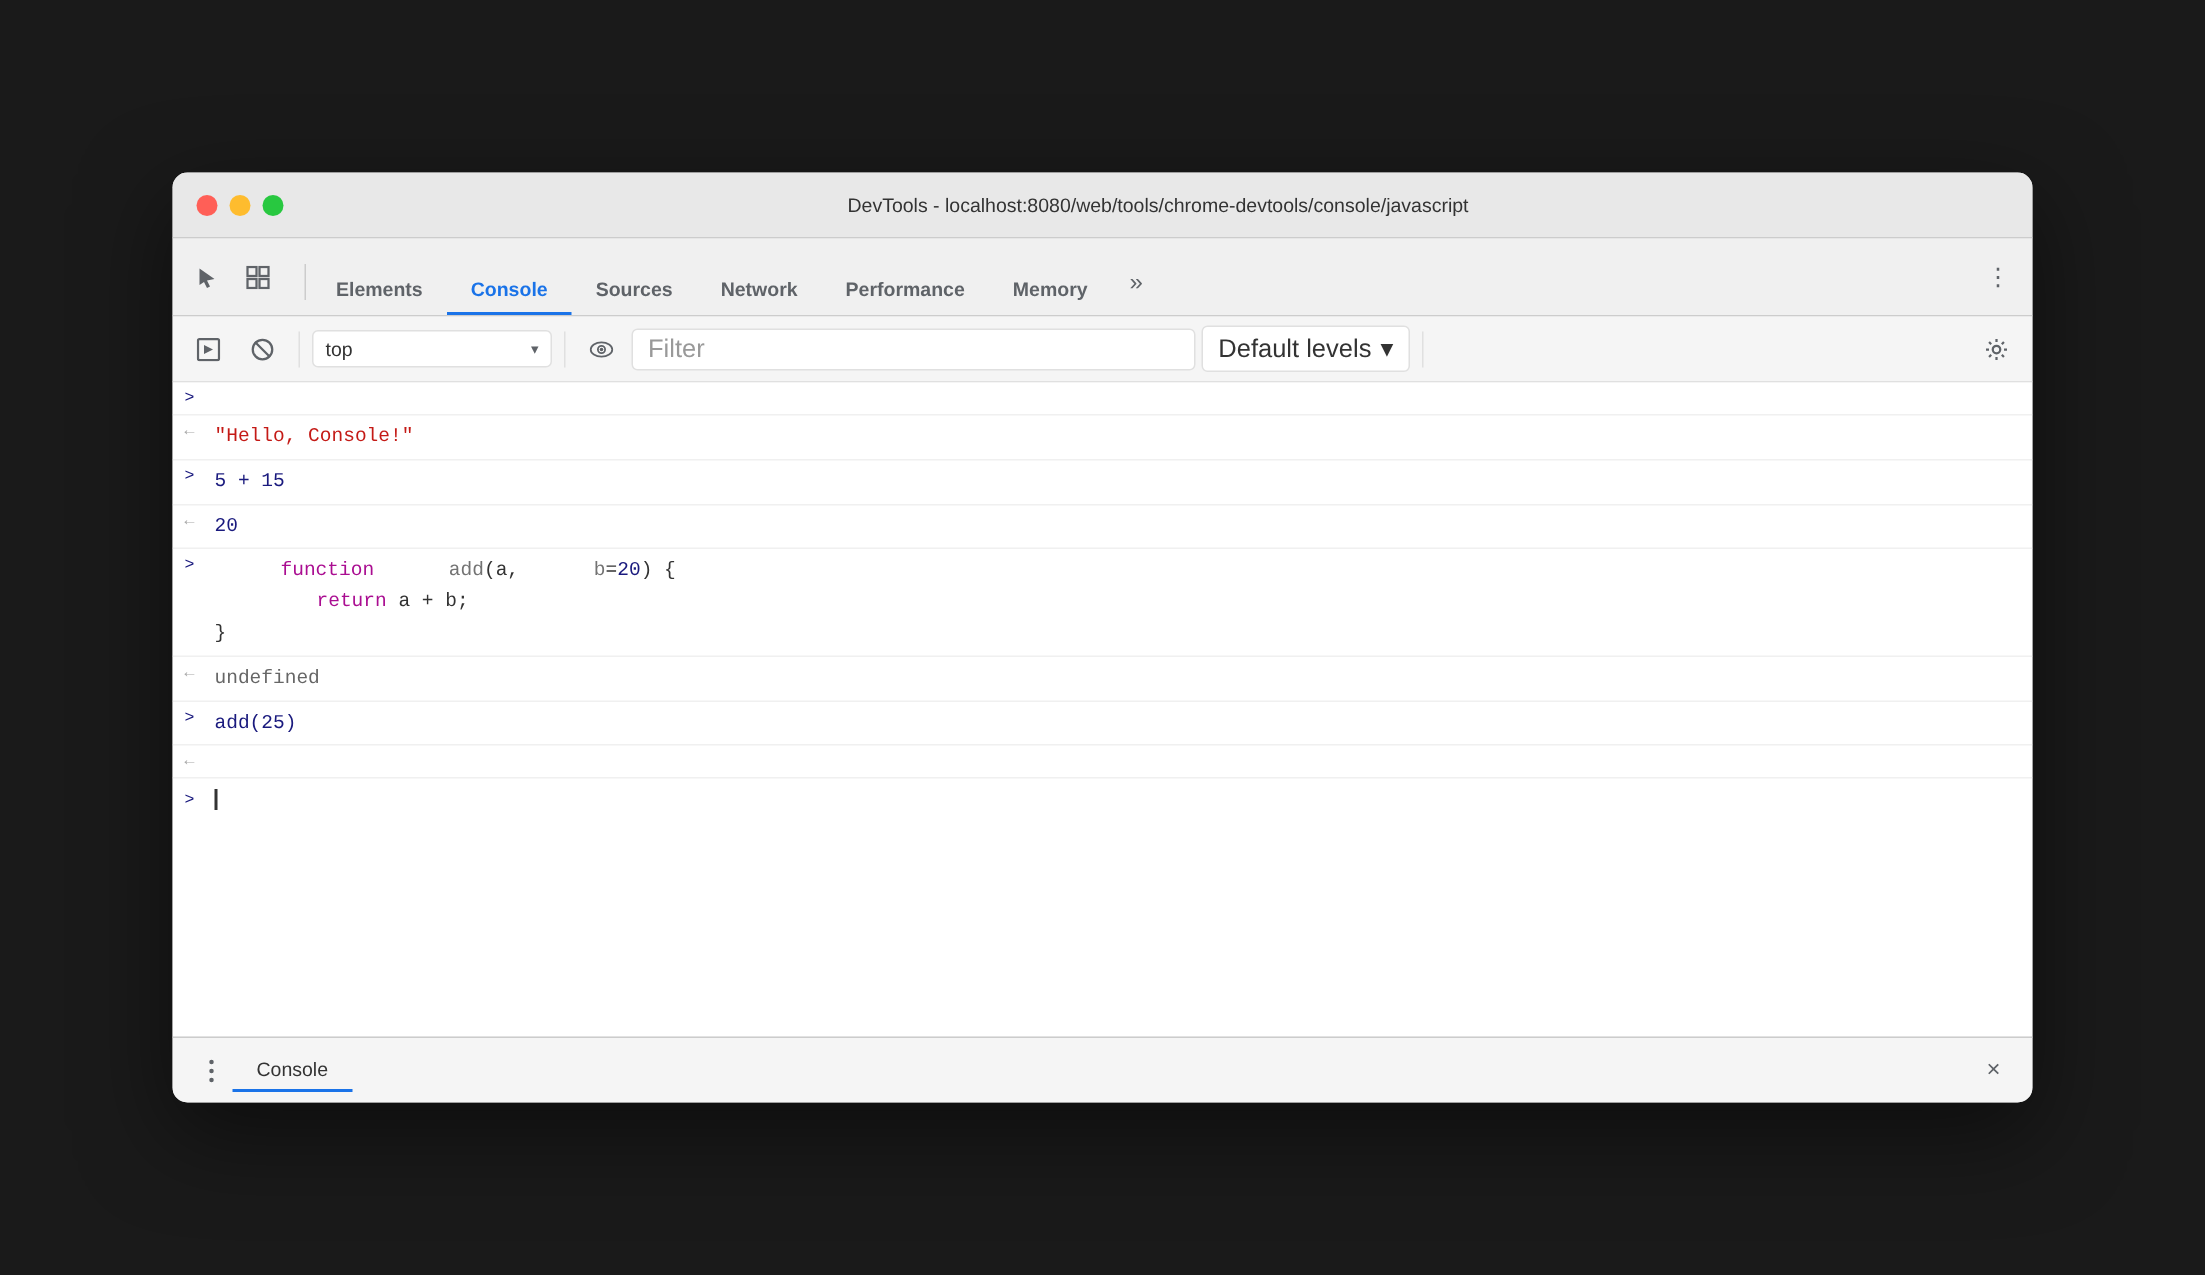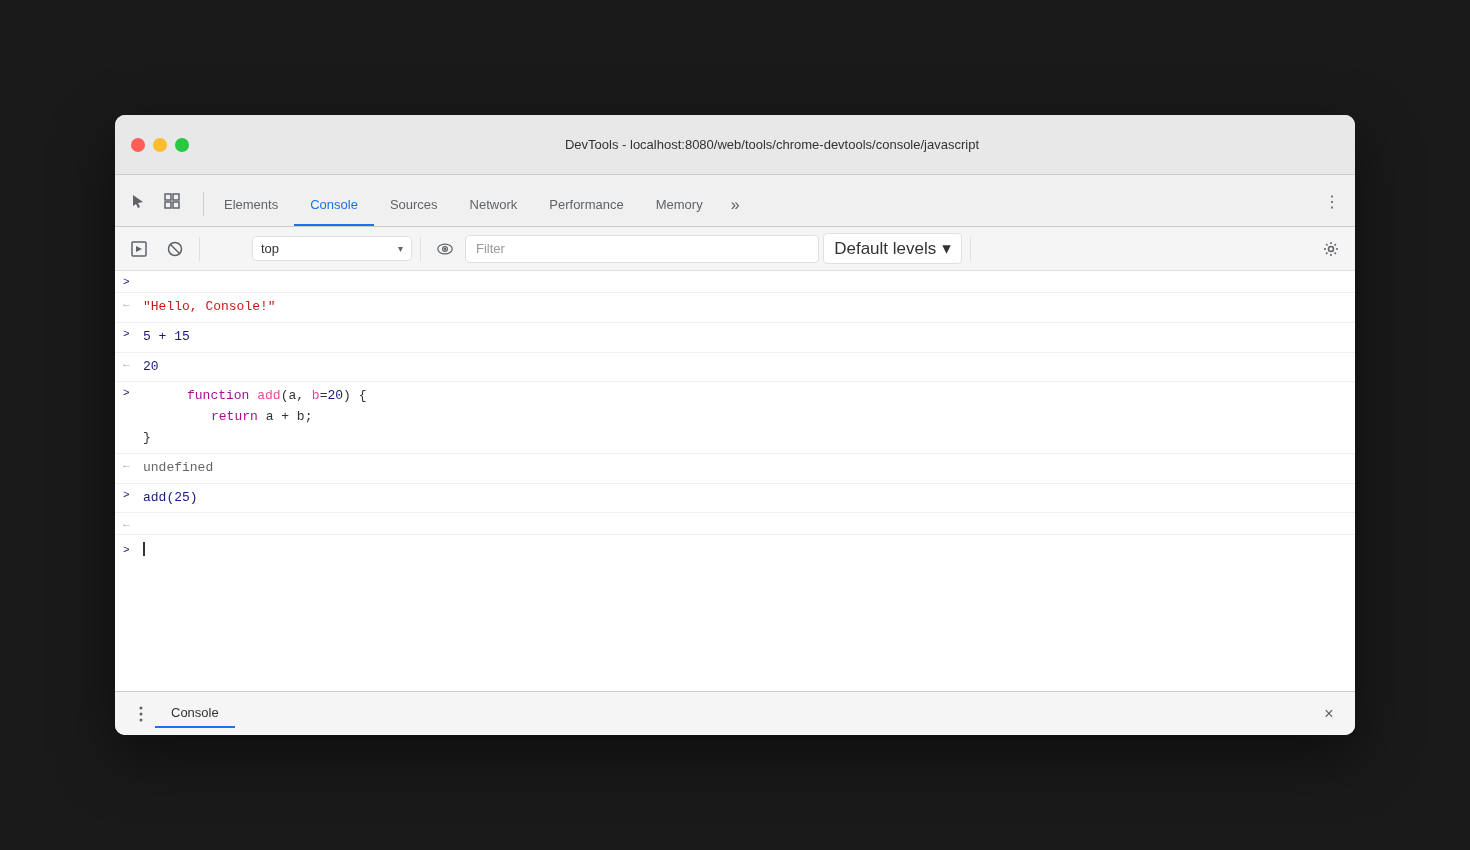--- a/index.html
+++ b/index.html
@@ -25,21 +25,21 @@
       border-radius: 10px;
       overflow: hidden;
       box-shadow: 0 20px 60px rgba(0,0,0,0.5);
       display: flex;
       flex-direction: column;
     }
 
     
     .title-bar {
       background: #e8e8e8;
-      height: 60px;
+      height: 44px;
       display: flex;
       align-items: center;
       padding: 0 16px;
       flex-shrink: 0;
       border-bottom: 1px solid #ccc;
     }
 
     .traffic-lights {
       display: flex;
       gap: 8px;
@@ -105,21 +105,22 @@
 
     .tab {
       padding: 8px 16px;
       font-size: 13px;
       color: #5f6368;
       cursor: pointer;
       border-bottom: 2px solid transparent;
       white-space: nowrap;
       height: 42px;
       display: flex;
-      align-items: center;
+      align-items: flex-end;
+      font-weight: bold;
     }
 
     .tab.active {
       color: #1a73e8;
       border-bottom: 2px solid #1a73e8;
     }
 
     .tab-more {
       padding: 8px 12px;
       font-size: 16px;
@@ -184,21 +185,20 @@
     .context-select {
       display: flex;
       align-items: center;
       background: white;
       border: 1px solid #e0e0e0;
       border-radius: 4px;
       padding: 4px 8px;
       cursor: pointer;
       min-width: 160px;
       gap: 6px;
-      margin-left: 44px;
     }
 
     .context-select-text {
       font-size: 13px;
       color: #333;
       flex: 1;
     }
 
     .context-select-arrow {
       font-size: 10px;
@@ -217,21 +217,21 @@
     }
 
     .filter-input {
       flex: 1;
       height: 28px;
       border: none;
       background: white;
       border: 1px solid #e0e0e0;
       border-radius: 4px;
       padding: 0 10px;
-      font-size: 13px;
+      font-size: 17px;
       color: #333;
       outline: none;
     }
 
     .filter-input::placeholder {
       color: #999;
     }
 
     .levels-btn {
       display: flex;
@@ -289,21 +289,21 @@
 
     .console-content {
       flex: 1;
       line-height: 1.6;
     }
 
     .color-blue { color: #1a1a7e; }
     .color-red { color: #c41a16; }
     .color-purple { color: #aa0d91; margin-left: 44px; }
     .color-gray { color: #666; }
-    .color-dark-blue { color: #ec4899; }
+    .color-dark-blue { color: #737373; margin-left: 42px; }
 
     .console-input-line {
       display: flex;
       align-items: center;
       padding: 4px 8px;
       min-height: 28px;
     }
 
     .cursor {
       display: inline-block;

